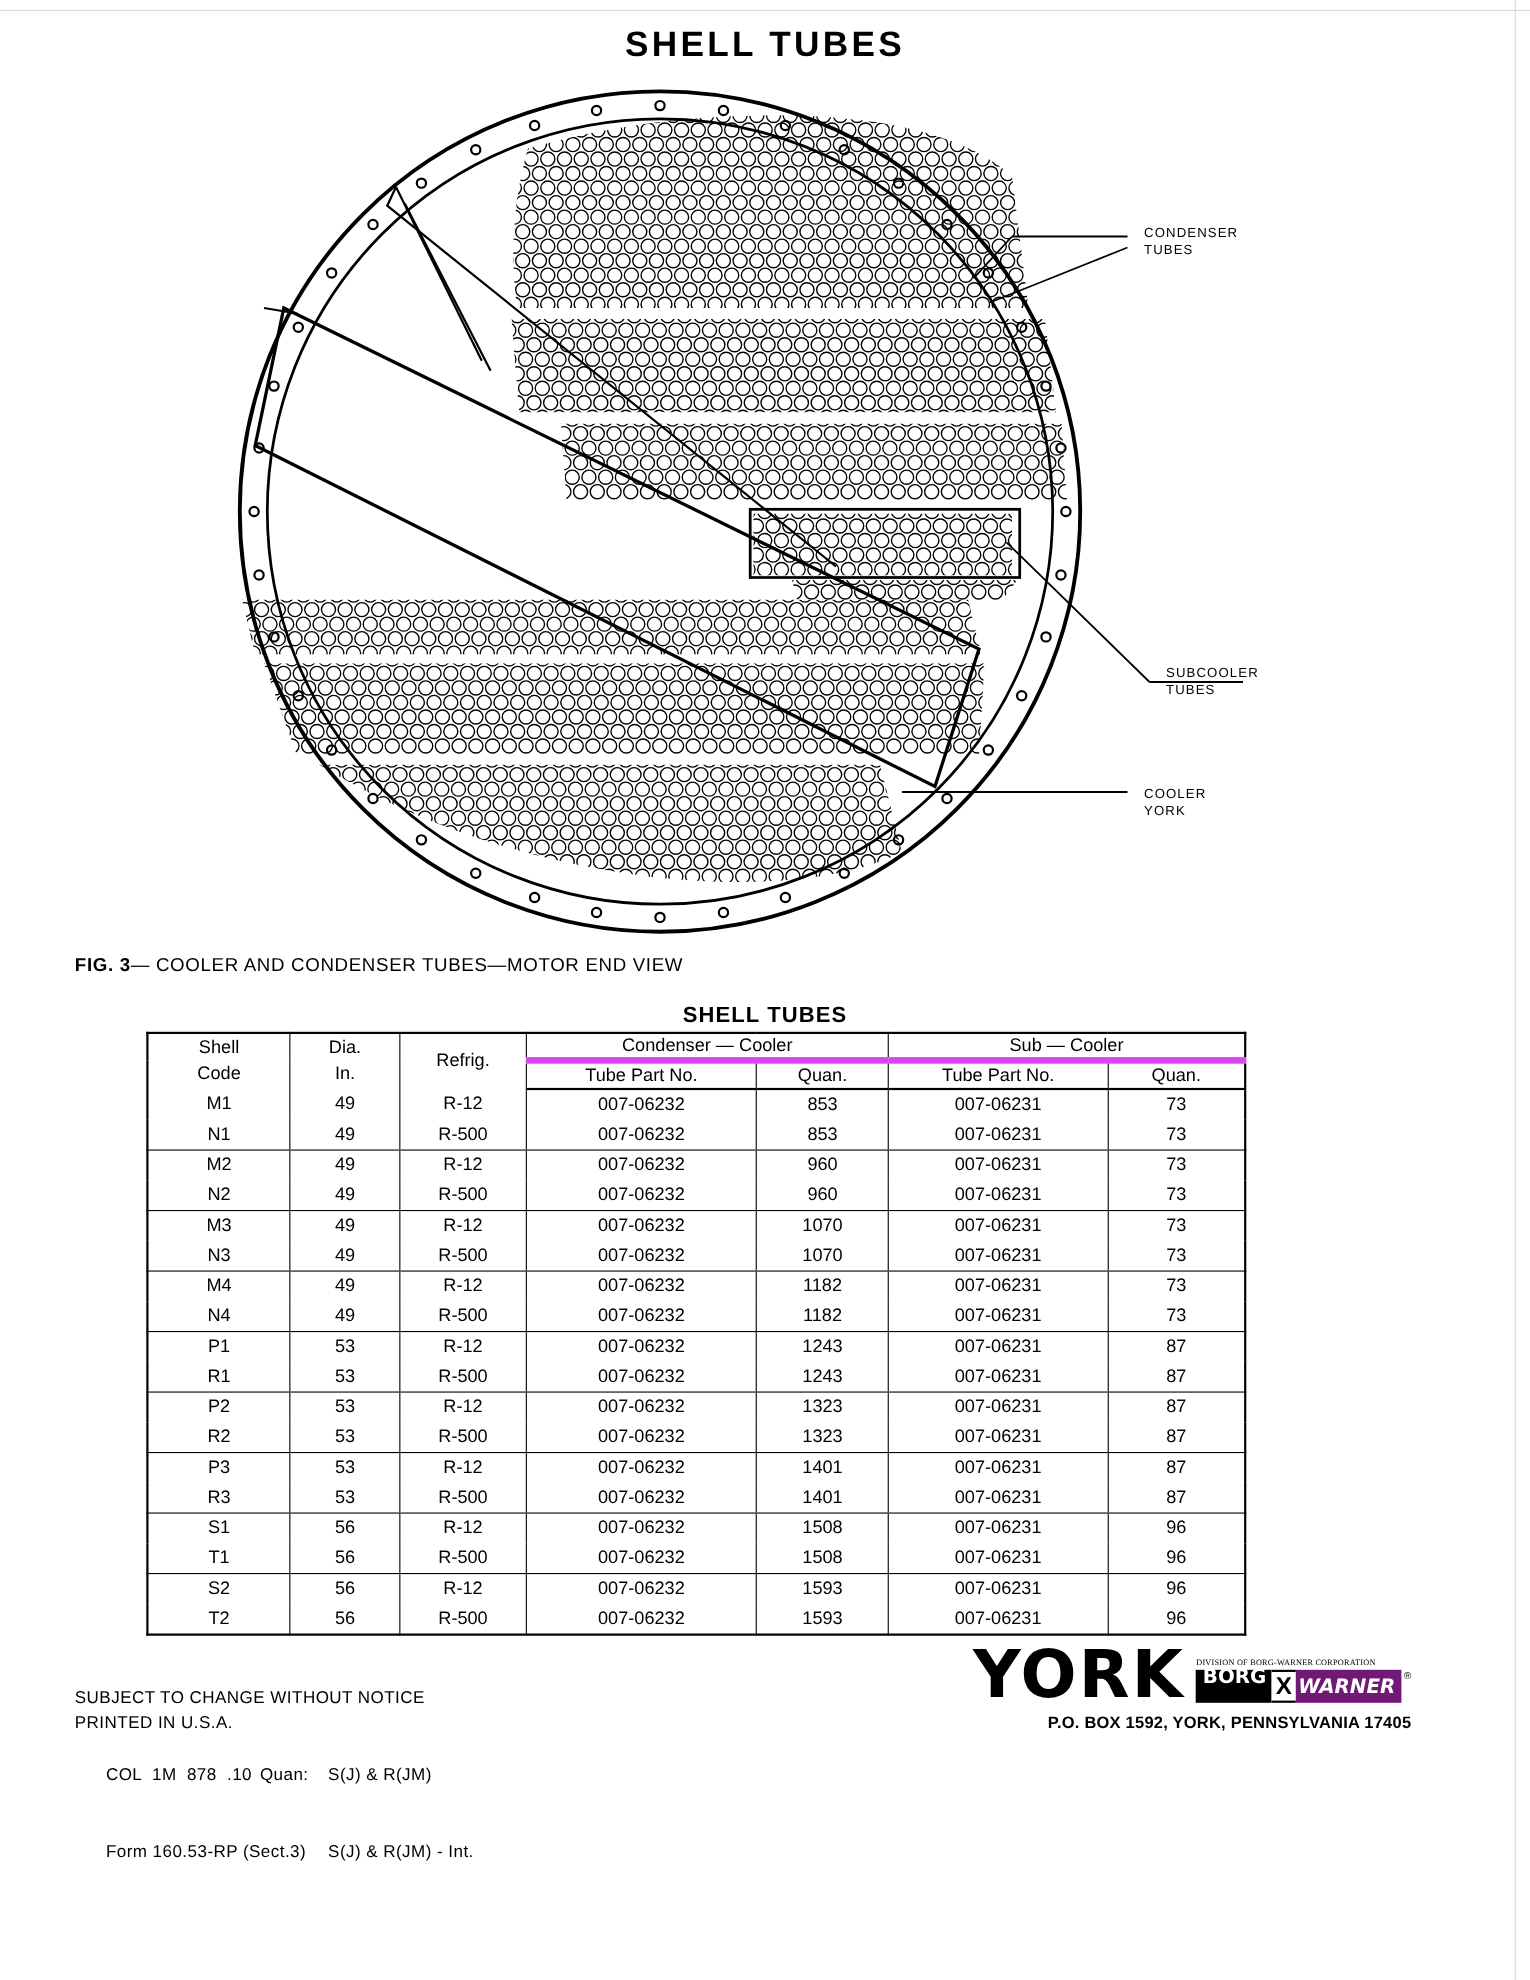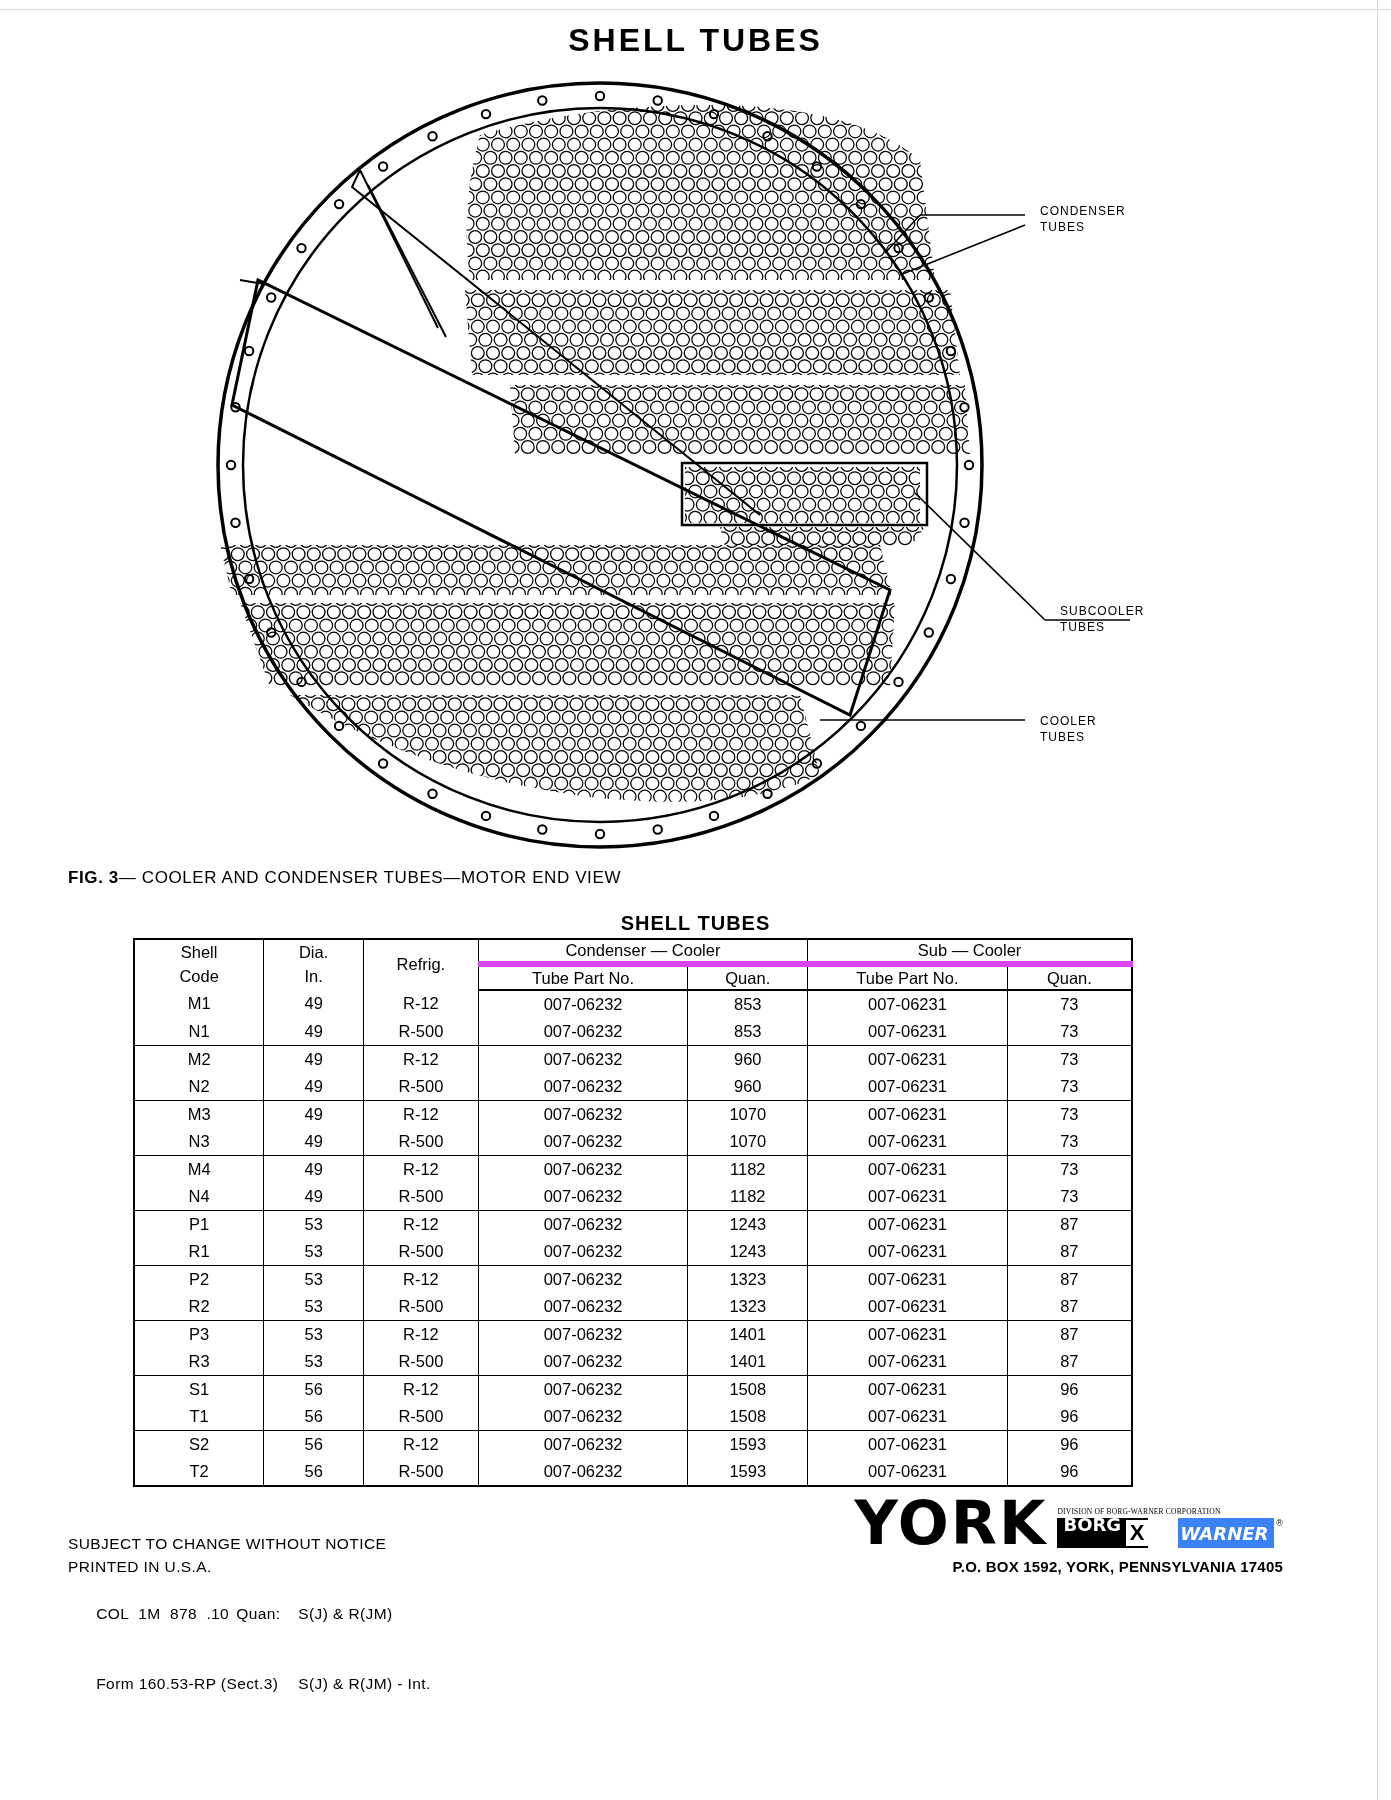--- a/index.html
+++ b/index.html
@@ -181,30 +181,29 @@
     font-size: 22px;
     font-weight: bold;
     width: 22px;
     display: flex;
     align-items: center;
     justify-content: center;
     border-top: 2px solid #000;
     border-bottom: 2px solid #000;
   }
   .bw-warner {
-    background: #3b82f6;
+    background: #701a75;
     color: #fff;
     font-size: 18px;
     font-weight: bold;
     font-style: italic;
     padding: 2px 6px 2px 2px;
     display: flex;
     align-items: center;
     font-family: "DejaVu Sans", sans-serif;
-    margin-left: 30px;
   }
   .bw-reg {
     font-size: 9px;
     align-self: flex-start;
     margin-left: 2px;
   }
   .addr {
     font-size: 15px;
     font-weight: bold;
     margin-top: 6px;
@@ -2243,21 +2242,21 @@
       <path d="M795 418 L925 545" fill="none" stroke="#000" stroke-width="1.6"></path>
       <path d="M925 545 L1010 545" fill="none" stroke="#000" stroke-width="1.6"></path>
       <path d="M700 645 L905 645" fill="none" stroke="#000" stroke-width="1.6"></path>
     </svg>
 
     <div class="callout" id="callout-condenser">CONDENSER
 TUBES</div>
     <div class="callout" id="callout-subcooler">SUBCOOLER
 TUBES</div>
     <div class="callout" id="callout-cooler">COOLER
-TUBES</div>
+YORK</div>
   </div>
 
   <div class="fig-caption">
     <b>FIG. 3</b><span>— COOLER AND CONDENSER TUBES—MOTOR END VIEW</span>
   </div>
 
   <div class="table-title">SHELL TUBES</div>
 
   <div class="table-box">
     <table class="shell">

